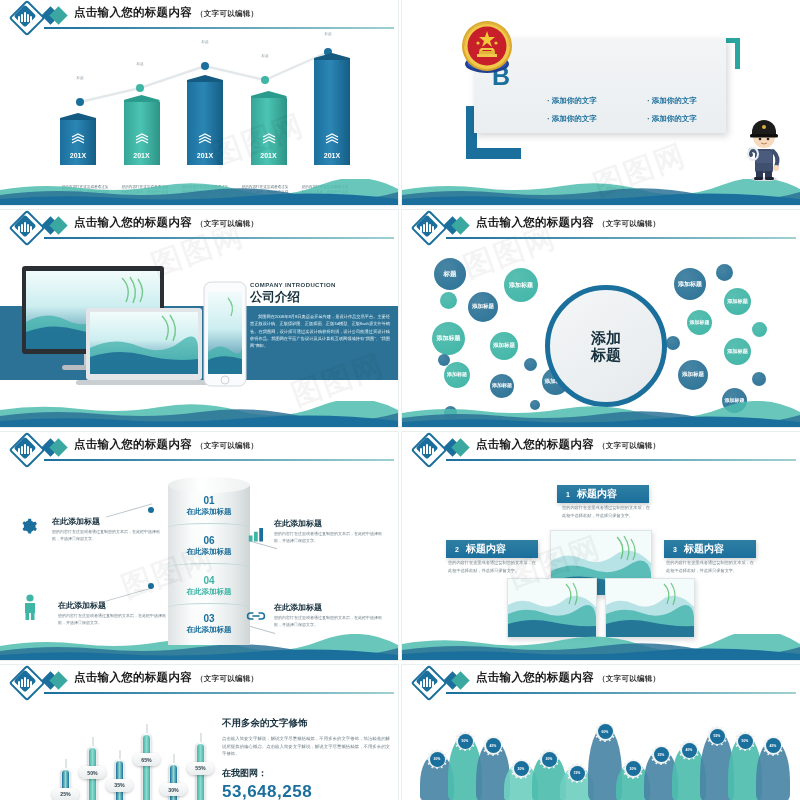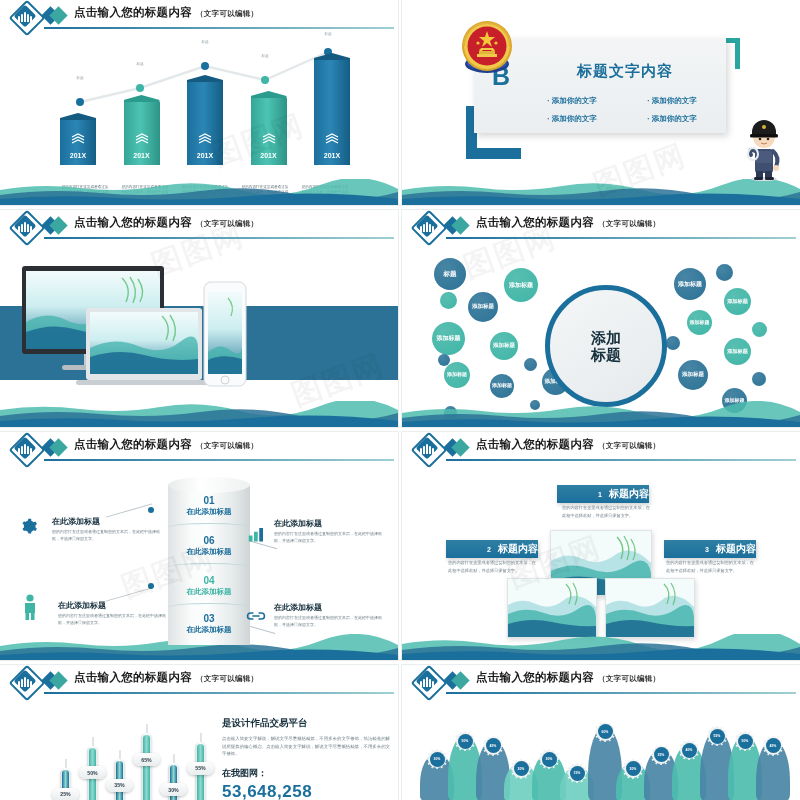--- a/index.html
+++ b/index.html
@@ -76,21 +76,21 @@
   .segN{font-size:10px;font-weight:bold;}
   .segT{font-size:7.5px;font-weight:bold;margin-top:1px;}
   .divl{position:absolute;left:0;width:82px;height:8px;border-radius:50%;border-top:1px solid #bcd8d6;}
   .item5{position:absolute;width:112px;z-index:7;}
   .i5t{font-size:8px;font-weight:bold;color:#16303d;}
   .i5p{font-size:4px;line-height:1.7;color:#6b7c85;margin-top:2px;}
   .leader{position:absolute;border-top:1px solid #b9c4c9;z-index:4;}
   .ldot{position:absolute;width:6px;height:6px;border-radius:50%;background:#1b6f9c;z-index:5;}
 
   
-  .ctitle{position:absolute;height:18px;background:linear-gradient(180deg,#2f7fa3,#1b6f9c);display:flex;align-items:center;color:#fff;box-shadow:1px 2px 4px rgba(0,0,0,.18);justify-content:flex-end;}
+  .ctitle{position:absolute;height:18px;background:linear-gradient(180deg,#2f7fa3,#1b6f9c);display:flex;align-items:center;color:#fff;box-shadow:1px 2px 4px rgba(0,0,0,.18);}
   .cnum{font-size:7px;font-weight:bold;margin:0 7px 0 9px;}
   .clab{font-size:10px;font-weight:bold;}
   .cpara{position:absolute;font-size:4.2px;line-height:1.8;color:#6b7c85;text-align:justify;}
   .photo{position:absolute;background:#fff;border:1px solid #dfe5e7;box-shadow:1px 2px 5px rgba(0,0,0,.15);overflow:hidden;}
 
   
   .th{position:absolute;width:11px;border-radius:6px;background:linear-gradient(90deg,#d9dee0,#ffffff 45%,#e3e8ea);box-shadow:0 1px 2px rgba(0,0,0,.15);}
   .thF{position:absolute;left:2px;right:2px;bottom:2px;border-radius:5px;}
   .thStem{position:absolute;width:2px;background:#dfe4e6;}
   .pill{position:absolute;width:27px;height:13px;border-radius:7px;background:linear-gradient(180deg,#fdfdfd,#e9edee);box-shadow:0 1px 3px rgba(0,0,0,.25);display:flex;align-items:center;justify-content:center;font-size:5.2px;font-weight:bold;color:#2b3f4a;}
@@ -230,21 +230,20 @@
       </svg>
     </div>
   </div>
 
   <div class="slide">
     <div class="corner cTR"></div>
     <div class="corner cBL"></div>
 
     <div class="card2">
       <div class="cB">B</div>
-      <div class="c2t">标题文字内容</div>
       <div class="c2items">
         <div class="c2it">添加你的文字</div>
         <div class="c2it">添加你的文字</div>
         <div class="c2it">添加你的文字</div>
         <div class="c2it">添加你的文字</div>
       </div>
     </div>
 
     <svg class="emb" viewBox="0 0 58 60">
       <ellipse cx="29" cy="46" rx="22" ry="9" fill="#1f3f8f"></ellipse>
@@ -348,20 +347,25 @@
       <g>
         <rect x="190" y="22" width="42" height="104" rx="7" fill="#fafbfc" stroke="#d6dade"></rect>
         <rect x="194" y="32" width="34" height="82" fill="url(#scn)"></rect>
         <path d="M194 92 Q206 82 216 90 T228 88 V114 H194 Z" fill="#43b3ac" opacity=".75"></path>
         <path d="M194 100 Q208 93 228 99 V114 H194 Z" fill="#1e6f94" opacity=".9"></path>
         <path d="M214 38 q7 8 3 18" stroke="#5bbf72" stroke-width="1.2" fill="none" opacity=".8"></path>
         <circle cx="211" cy="120" r="4" fill="none" stroke="#cfd4d8"></circle>
       </g>
     </svg>
 
+    <div class="intro">
+      <div class="introEn">COMPANY INTRODUCTION</div>
+      <div class="introCn">公司介绍</div>
+      <div class="introP">我图网在2008年8月8日奥运会开幕兴建，是设计作品交易平台。主要经营正版设计稿、正版摄影图、正版插画、正版3d模型、正版flash源文件等销售。在我图网，设计师可通过卖设计稿获得利润，设计公司能通过买设计稿获得作品。我图网在平面广告设计及其计算机互联网领域持有"我图"、"我图网"商标。</div>
+    </div>
 
     <div class="wm" style="left:150px;top:20px">图图网</div>
     <div class="wm" style="left:290px;top:150px">图图网</div>
     <div class="foot">
       <svg viewBox="0 0 398 26" preserveAspectRatio="none">
         <path d="M0 9 Q40 3 80 8 T160 6 T240 10 T320 5 T398 9 V26 H0 Z" fill="#4dbdae" opacity=".85"></path>
         <path d="M0 15 Q50 8 100 13 T200 11 T300 15 T398 12 V26 H0 Z" fill="#2b7296" opacity=".85"></path>
         <path d="M0 20 Q60 15 120 19 T250 17 T398 20 V26 H0 Z" fill="#1b6f9c"></path>
       </svg>
     </div>
@@ -695,21 +699,21 @@
         </div>
         <div class="pill" style="left: 160px; top: 118.2px;">30%</div>
         <div class="thStem" style="left: 199.5px; top: 67.7px; height: 10px;"></div>
         <div class="th" style="left: 195px; top: 76.7px; height: 73.3px;">
           <div class="thF" style="height: 69.3px; background: linear-gradient(90deg, rgb(63, 181, 166), rgb(143, 217, 208) 50%, rgb(63, 181, 166));"></div>
         </div>
         <div class="pill" style="left: 187px; top: 96.7px;">55%</div>
       </div>
 
     <div class="s7t">
-      <div class="s7h">是设计作品交易平台</div>
+      <div class="s7h">不用多余的文字修饰</div>
       <div class="s7p">点击输入简要文字解说，解说文字尽量概括精炼，不用多余的文字修饰，简洁精准的解说所提炼的核心概念。点击输入简要文字解说，解说文字尽量概括精炼，不用多余的文字修饰。</div>
       <div class="s7tot">在我图网：</div>
       <div class="s7num">53,648,258</div>
     </div>
   </div>
 
   <div class="slide">
     <div class="hdr">
       <div class="logo">
         <div class="dia"></div>

